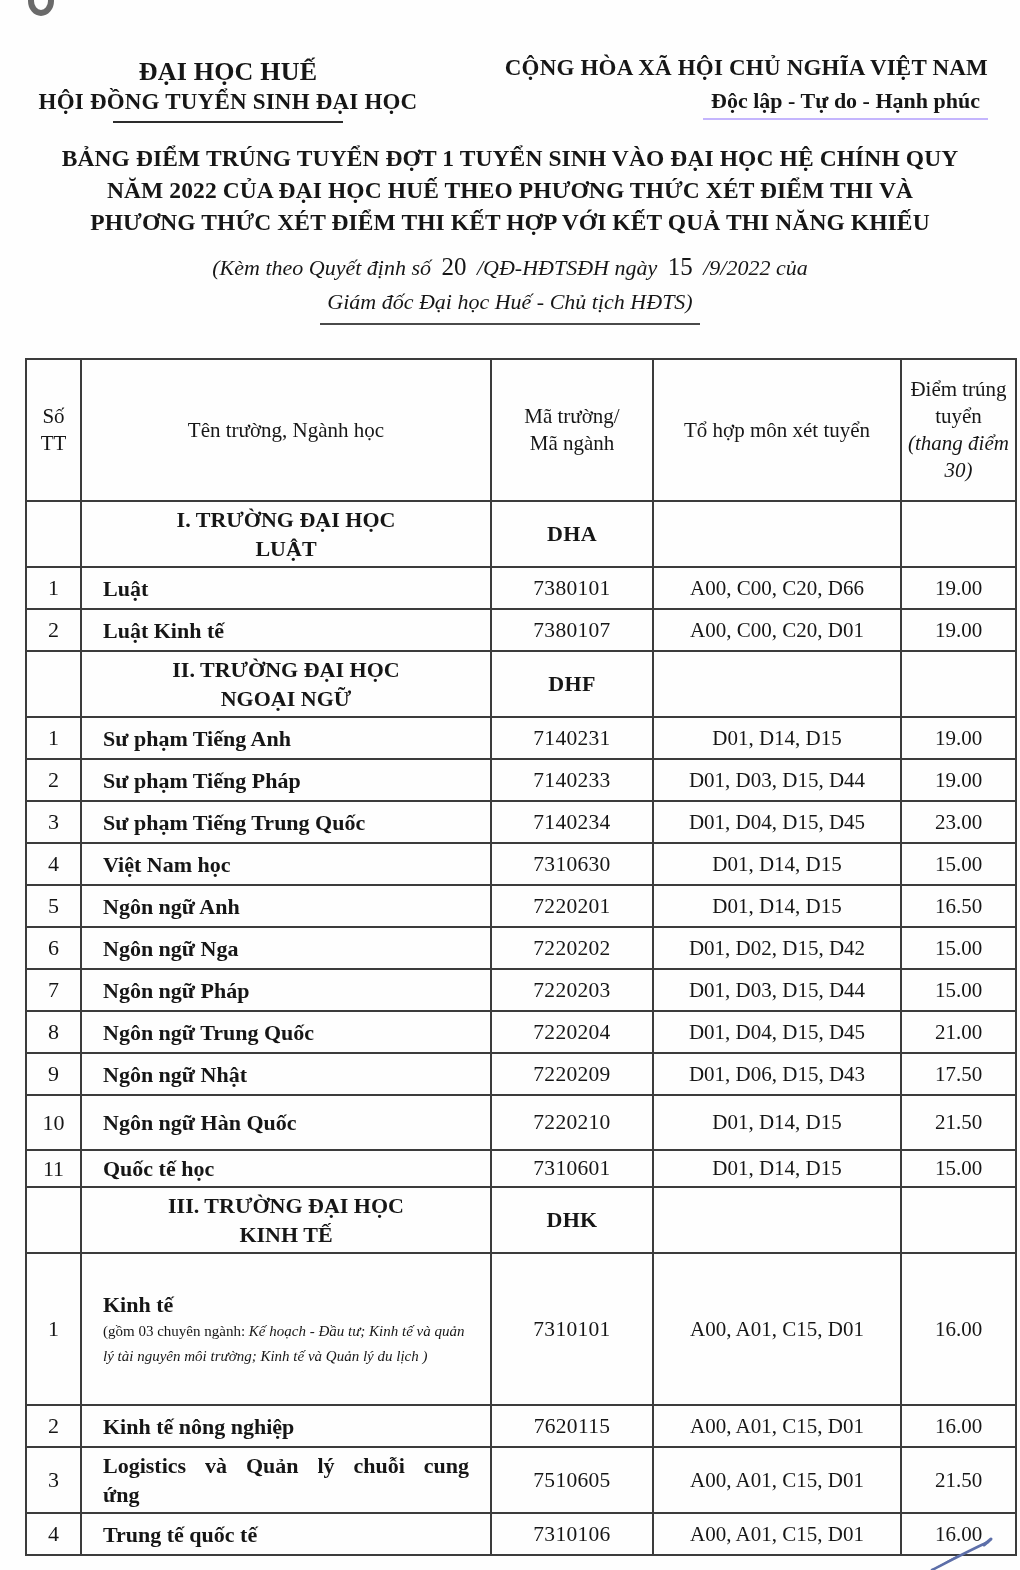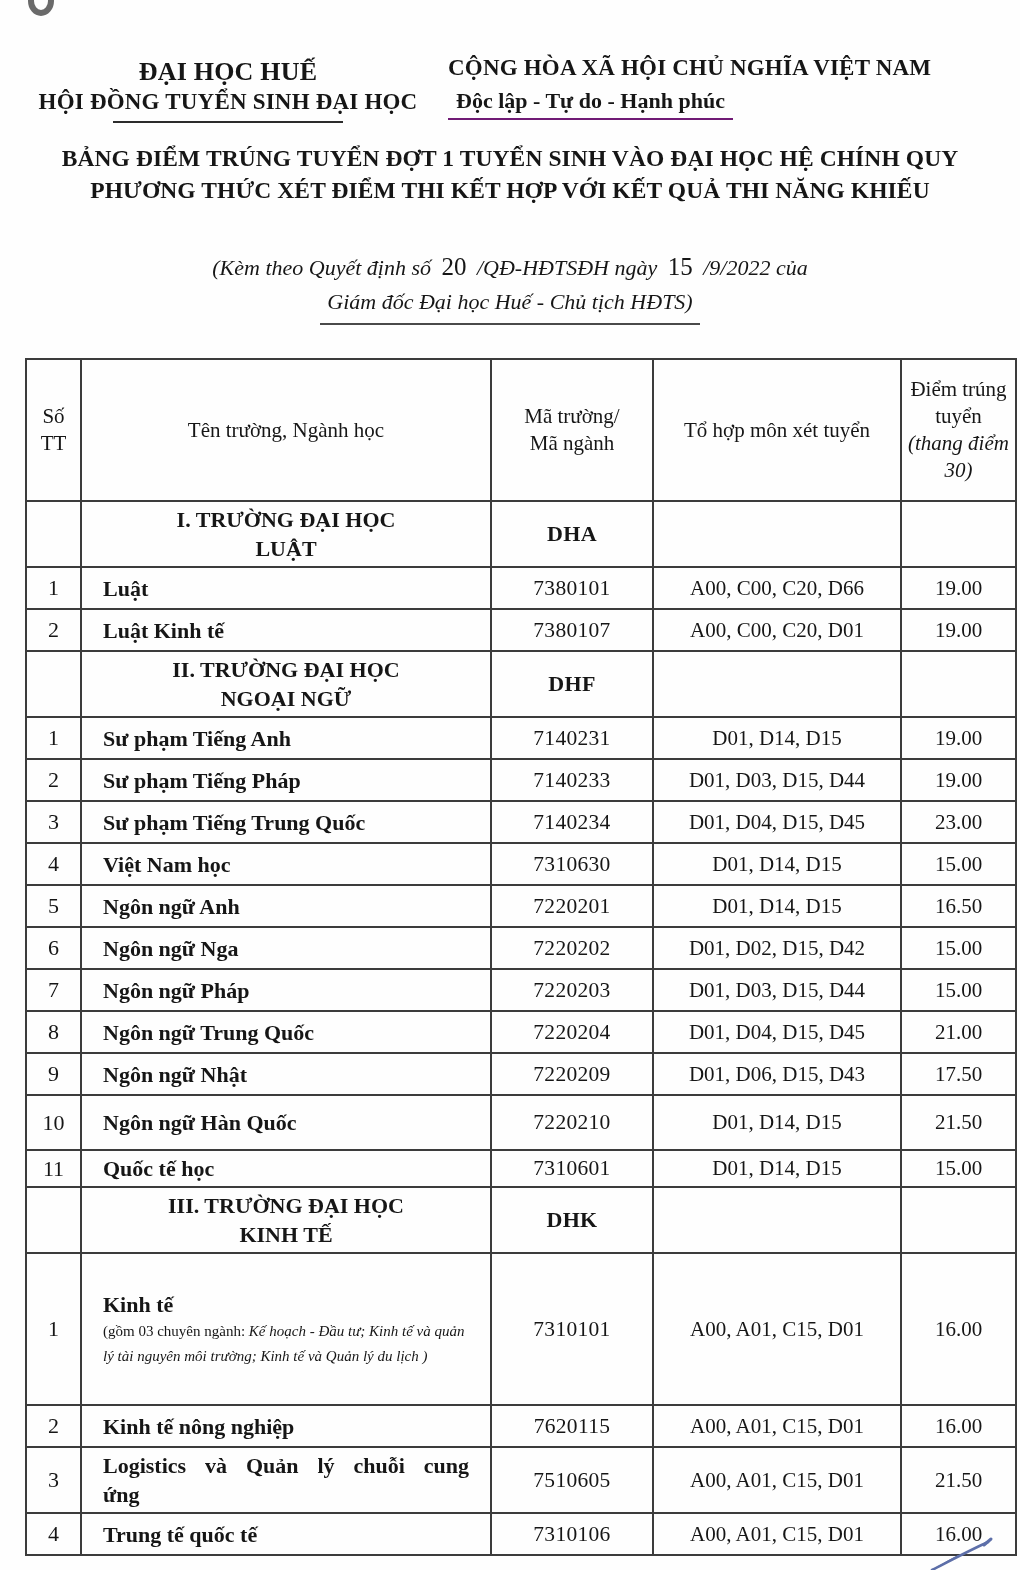--- a/index.html
+++ b/index.html
@@ -25,26 +25,26 @@
   .org-left{
     position:absolute; left:18px; top:57px; width:420px;
     text-align:center; font-weight:bold;
   }
   .org-left .l1{ font-size:26px; letter-spacing:.2px; }
   .org-left .l2{ font-size:23px; margin-top:2px; letter-spacing:.2px; }
   .org-left .rule{ width:230px; border-bottom:2px solid #2c2c2c; margin:6px auto 0; }
 
   .org-right{
     position:absolute; left:448px; top:55px; width:540px;
-    text-align:left; font-weight:bold;
+    text-align:right; font-weight:bold;
   }
   .org-right .l1{ font-size:23px; letter-spacing:.2px; }
   .org-right .l2{
     display:inline-block; font-size:22px; margin-top:7px;
-    padding:0 8px 4px; border-bottom:2px solid #701a75;
+    padding:0 8px 4px; border-bottom:2px solid #c4b5fd;
   }
 
   
   .title{
     position:absolute; left:28px; top:142px; width:964px;
     text-align:center; font-weight:bold; font-size:23.5px; line-height:32px;
     letter-spacing:.1px;
   }
   .citation{
     position:absolute; left:28px; top:250px; width:964px;
@@ -100,20 +100,21 @@
   <div class="rule"></div>
 </div>
 
 <div class="org-right">
   <div class="l1">CỘNG HÒA XÃ HỘI CHỦ NGHĨA VIỆT NAM</div>
   <div><span class="l2">Độc lập - Tự do - Hạnh phúc</span></div>
 </div>
 
 <div class="title">
   <div>BẢNG ĐIỂM TRÚNG TUYỂN ĐỢT 1 TUYỂN SINH VÀO ĐẠI HỌC HỆ CHÍNH QUY</div>
+  <div>NĂM 2022 CỦA ĐẠI HỌC HUẾ THEO PHƯƠNG THỨC XÉT ĐIỂM THI VÀ</div>
   <div>PHƯƠNG THỨC XÉT ĐIỂM THI KẾT HỢP VỚI KẾT QUẢ THI NĂNG KHIẾU</div>
 </div>
 
 <div class="citation">
   <div><span>(Kèm theo Quyết định số</span> <span class="num">20</span> <span>/QĐ-HĐTSĐH ngày</span> <span class="num">15</span> <span>/9/2022 của</span></div>
   <div><span class="u">Giám đốc Đại học Huế - Chủ tịch HĐTS)</span></div>
 </div>
 
 <table class="score">
   <colgroup>

